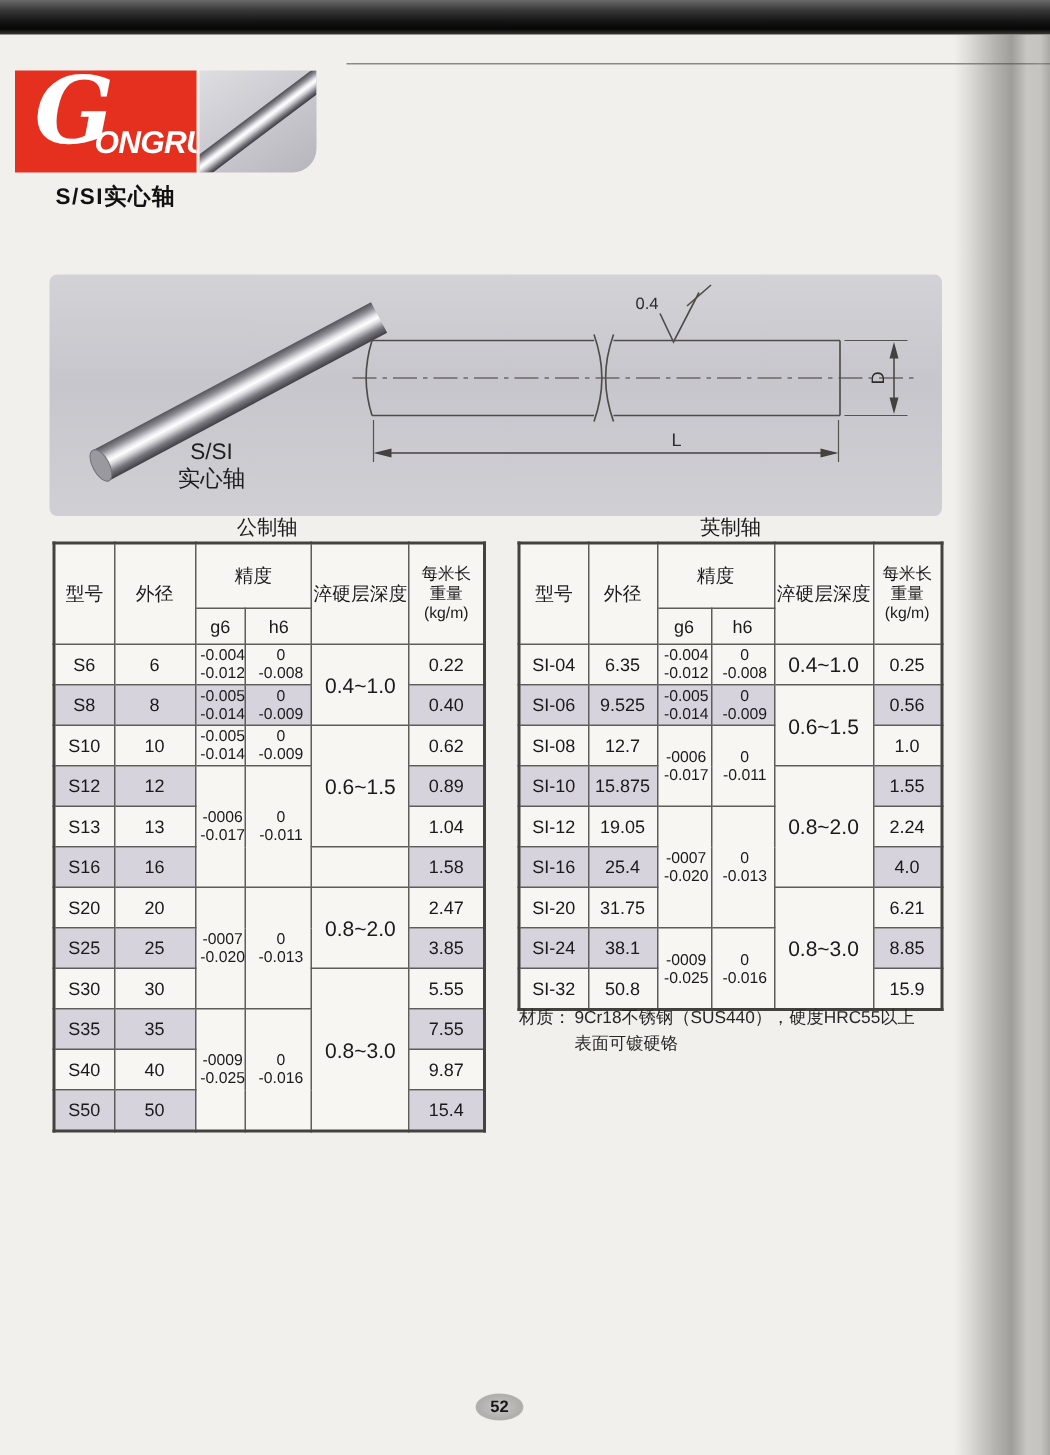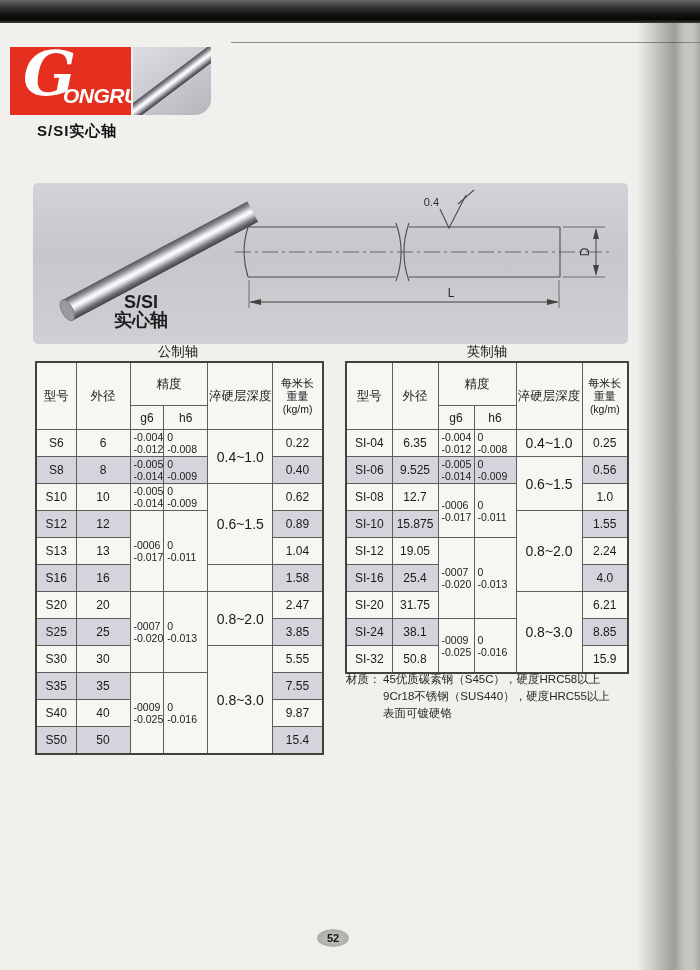--- a/index.html
+++ b/index.html
@@ -27,41 +27,41 @@
     border-bottom-right-radius:16px;
     background:linear-gradient(145deg,#dedde2 0%,#cac9cf 50%,#b6b5bb 100%);}
 
   .product-title{position:absolute;left:37px;top:122px;font-size:15px;font-weight:bold;color:#111;letter-spacing:1px;}
 
   
   .panel{position:absolute;left:33px;top:183px;width:595px;height:161px;border-radius:5px;
     background:linear-gradient(180deg,#d3d2d7 0%,#c7c6cc 45%,#d0cfd4 100%);}
   .photo-svg{position:absolute;left:12px;top:6px;}
   .photo-label{position:absolute;left:62px;top:110px;width:92px;text-align:center;
-    font-weight:bold;font-size:18px;line-height:18px;color:#1e1e1e;}
+    font-weight:normal;font-size:15px;line-height:18px;color:#1e1e1e;}
   .drawing-svg{position:absolute;left:200px;top:4px;}
 
   
   .tbl-title{position:absolute;text-align:center;font-size:13.5px;color:#1b1b1b;}
   .tbl-title.metric{left:35px;top:343px;width:286px;}
   .tbl-title.imperial{left:345px;top:343px;width:284px;}
 
   
   table.spec{position:absolute;border-collapse:collapse;table-layout:fixed;
     background:#f8f6f3;border:2px solid #44423f;}
   #metric-table{left:35px;top:361px;}
   #imperial-table{left:345px;top:361px;}
   table.spec th,table.spec td{border:1px solid #5f5d5a;padding:0;color:#1a1a1a;
     text-align:center;vertical-align:middle;background:#f8f6f3;}
   table.spec th{font-weight:normal;font-size:12.5px;}
   table.spec .h-sub{font-size:12px;height:23px;}
   table.spec .h-weight div{line-height:13px;font-size:11px;}
   table.spec .h-weight .kgm{font-size:10.5px;}
   table.spec td{font-size:12px;height:26px;}
-  table.spec td.prec{text-align:left;padding-left:3px;font-size:10.5px;}
+  table.spec td.prec{text-align:center;padding-left:3px;font-size:10.5px;}
   table.spec td.prec div{line-height:12px;}
   table.spec td.depth{font-size:14px;}
   table.spec .shaded{background:#d6d3dc;margin-left:19px;}
 
   
   .notes{position:absolute;left:346px;top:671px;font-size:11.5px;color:#262624;line-height:17px;}
   .notes-label{position:absolute;left:0;top:0;text-align:center;}
   .notes-lines{margin-left:37px;}
 
   
@@ -426,21 +426,20 @@
         <td>SI-32</td>
         <td>50.8</td>
         <td>15.9</td>
       </tr>
     </tbody>
   </table>
 
 <div class="notes">
   <span class="notes-label">材质：</span>
   <div class="notes-lines" id="notes-lines">
-      <div>45优质碳素钢（S45C），硬度HRC58以上</div>
       <div>9Cr18不锈钢（SUS440），硬度HRC55以上</div>
       <div>表面可镀硬铬</div>
     </div>
 </div>
 
 <div class="page-num">
   <span>52</span>
 </div>
 
 <div class="curl"></div>

